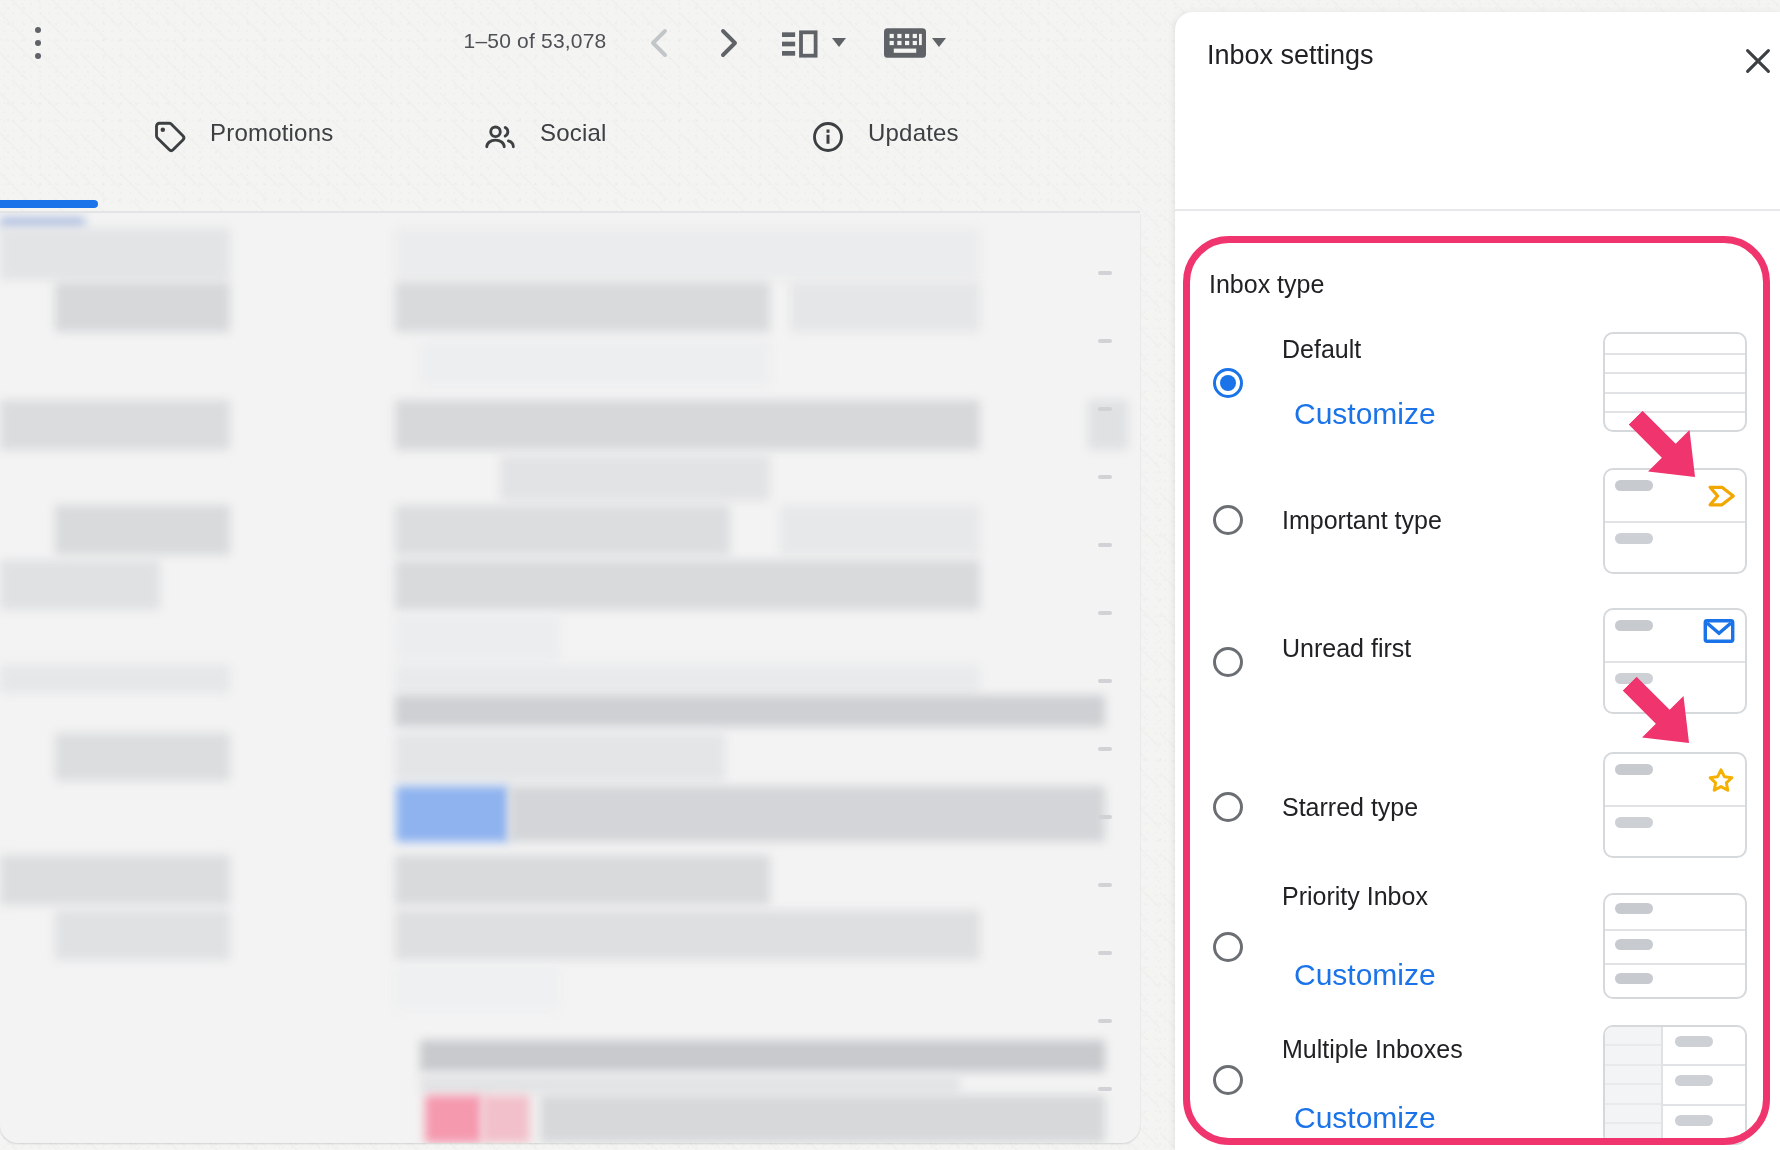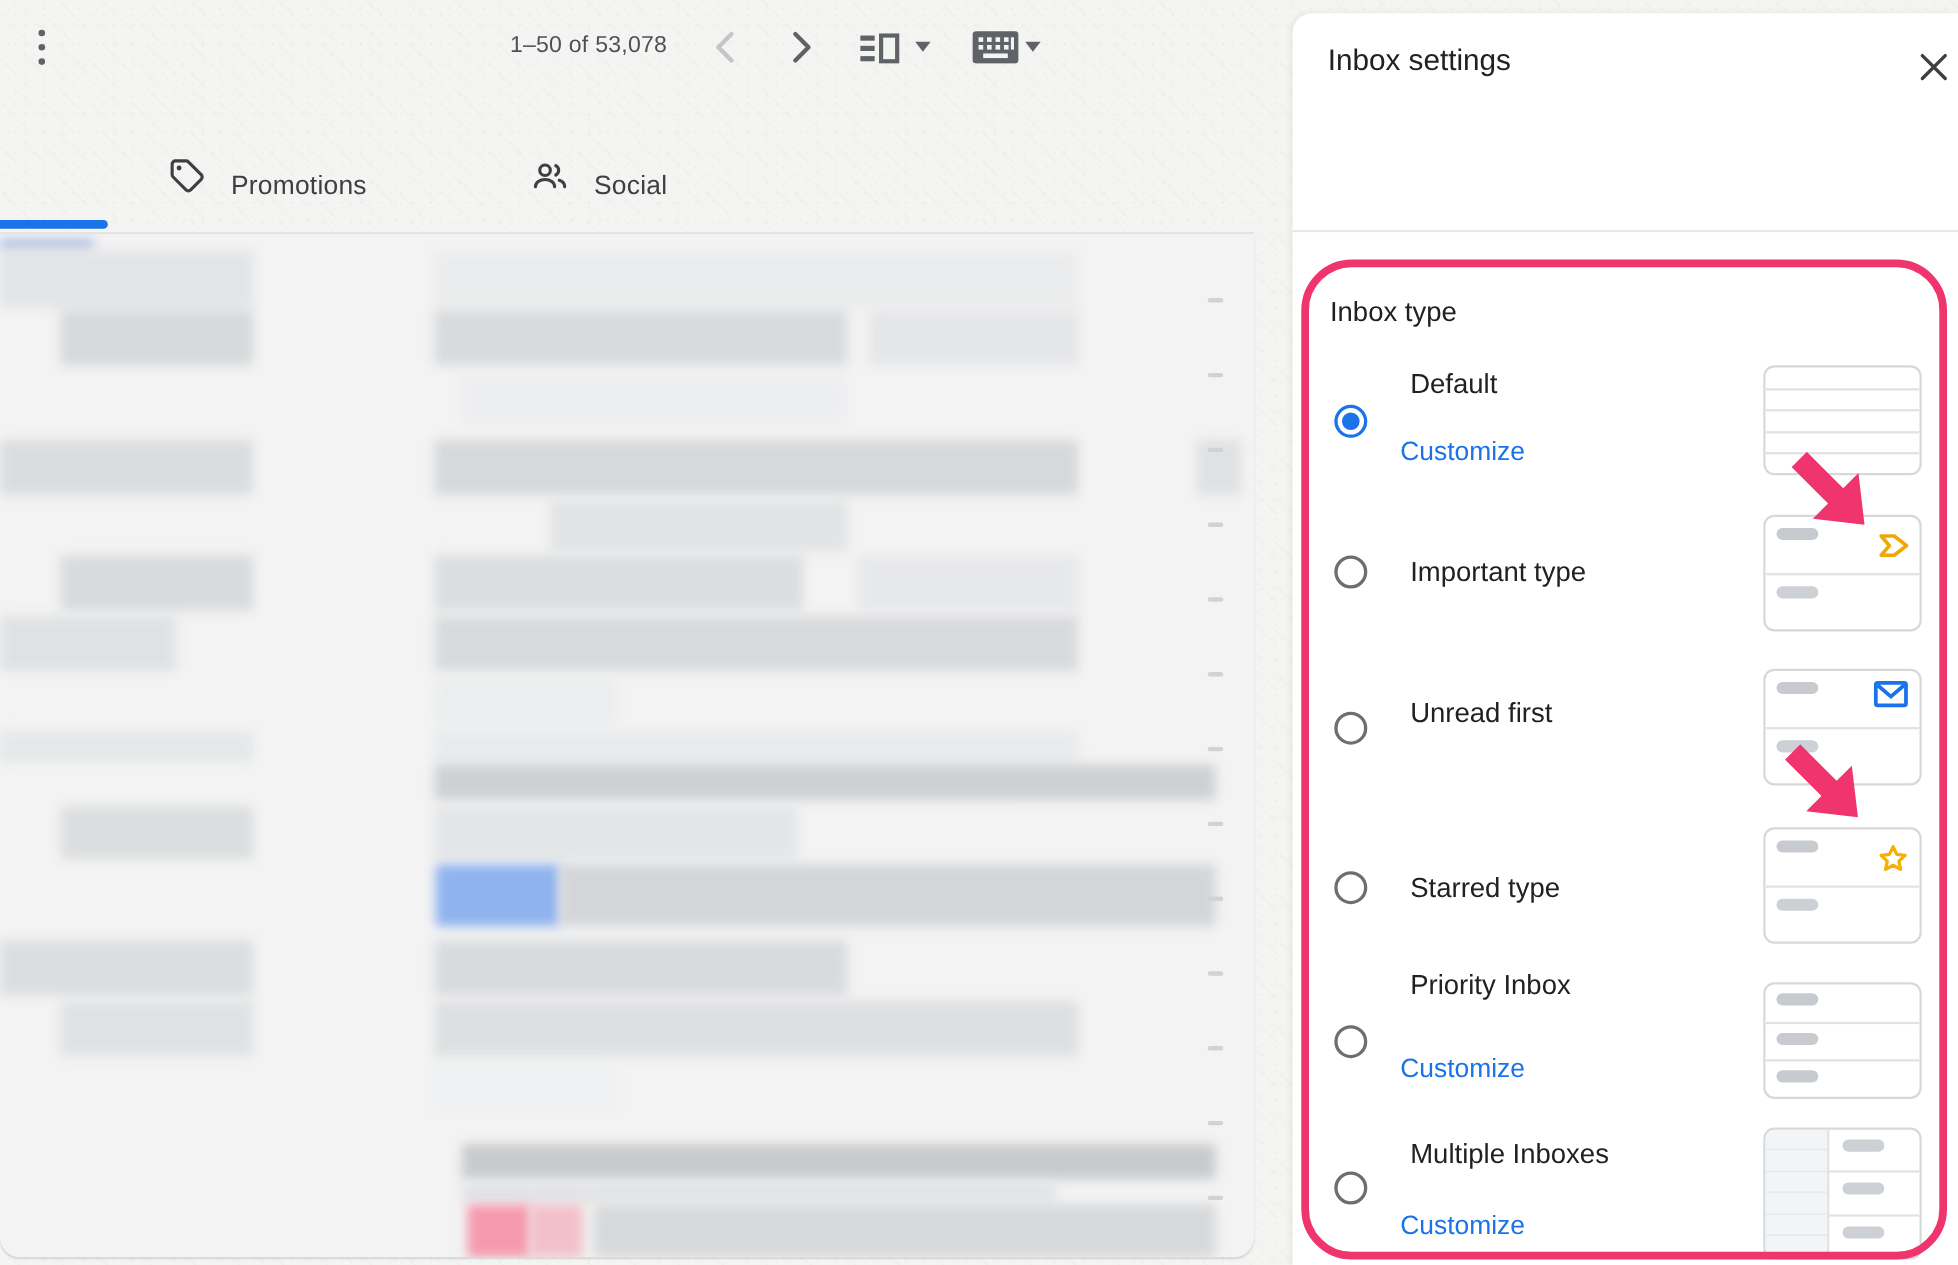--- a/index.html
+++ b/index.html
@@ -25,21 +25,21 @@
   .kebab i:nth-child(1){top:4px}.kebab i:nth-child(2){top:17px}.kebab i:nth-child(3){top:30px}
   .pagination{position:absolute;left:440px;top:29px;width:190px;text-align:center;
     font-size:21px;color:#4d5156;letter-spacing:.2px}
   .nav-chev{position:absolute;top:26px;width:34px;height:34px;display:flex;align-items:center;justify-content:center;cursor:pointer}
   .chev-left{left:642px}.chev-right{left:712px}
   .icon-btn{position:absolute;cursor:pointer}
   .caret{width:0;height:0;border-left:7px solid transparent;border-right:7px solid transparent;border-top:9px solid #5f6368;position:absolute}
 
   
   .tabs{position:absolute;left:0;top:95px;width:1140px;height:118px}
-  .tab{position:absolute;top:24px;height:64px;display:flex;align-items:flex-end;gap:22px;cursor:pointer}
+  .tab{position:absolute;top:24px;height:64px;display:flex;align-items:flex-start;gap:22px;cursor:pointer}
   .tab-label{font-size:24px;color:#3c4043;font-weight:500;letter-spacing:.2px}
   .tab-promotions{left:152px}.tab-social{left:482px}.tab-updates{left:810px}
   .active-indicator{position:absolute;left:0;top:105px;width:98px;height:8px;background:var(--accent_blue);border-radius:0 8px 8px 0}
   .tabs-divider{position:absolute;left:0;top:116px;width:1140px;height:2px;background:#e2e4e6}
 
   
   .list-card{position:absolute;left:0;top:213px;width:1140px;height:930px;background:#f3f3f3;
     border-radius:0 0 18px 18px;box-shadow:0 1px 2px rgba(0,0,0,.14);overflow:hidden}
   .blk{position:absolute;filter:blur(5px);border-radius:2px}
   .dash{position:absolute;left:1098px;width:14px;height:4px;background:#d0d2d5;border-radius:2px}
@@ -54,21 +54,21 @@
     border-radius:36px;background:#fff;display:flex;align-items:center;justify-content:center;
     font-size:24px;font-weight:500;color:var(--accent_blue);cursor:pointer;font-family:inherit}
   .panel-divider{position:absolute;left:0;top:197px;width:605px;height:2px;background:#e6e8ea}
   .section-title{position:absolute;left:34px;top:258px;font-size:25px;color:var(--text_primary)}
 
   .option{position:absolute;left:0;width:605px;cursor:pointer}
   .opt-radio{position:absolute;left:38px;width:30px;height:30px;border:3px solid #6b6f73;border-radius:50%}
   .option.selected .opt-radio{border-color:var(--accent_blue)}
   .option.selected .opt-radio::after{content:"";position:absolute;inset:4px;border-radius:50%;background:var(--accent_blue)}
   .opt-label{position:absolute;left:107px;font-size:25px;color:var(--text_primary);white-space:nowrap}
-  .customize{position:absolute;left:98px;font-size:24px;color:var(--accent_blue);white-space:nowrap}
+  .customize{position:absolute;left:119px;font-size:30px;color:var(--accent_blue);white-space:nowrap}
 
   .thumb{position:absolute;left:428px;width:144px;background:#fff;border:2px solid #d6d9dc;border-radius:10px;overflow:hidden}
   .t-row{border-top:2px solid #e0e2e5}
   .t-row:first-child{border-top:none}
   .t-sec{position:relative;border-top:2px solid #e0e2e5}
   .t-sec:first-child{border-top:none}
   .t-pill{position:absolute;left:10px;top:10px;width:38px;height:11px;border-radius:6px;background:#c7cbcf}
   .t-pill.dotted{background:#cdd1d5}
   .mcols{display:flex;height:100%}
   .mcol-left{width:58px;border-right:2px solid #e0e2e5}
@@ -145,20 +145,30 @@
     </div>
     <div class="tab tab-social">
       <span>
         <svg width="36" height="36" viewBox="0 0 24 24" fill="none" stroke="#3c4043" stroke-width="1.9">
           <circle cx="9" cy="8.5" r="3.2"></circle>
             <path d="M3.2 18.5c0-2.6 2.6-4.4 5.8-4.4s5.8 1.8 5.8 4.4" stroke-linecap="round"></path>
           <path d="M15.5 5.7a3.2 3.2 0 0 1 0 5.7M17.6 14.6c2 .6 3.3 1.9 3.3 3.9" stroke-linecap="round"></path>
         </svg>
       </span>
       <span class="tab-label">Social</span>
+    </div>
+    <div class="tab tab-updates">
+      <span>
+        <svg width="36" height="36" viewBox="0 0 24 24">
+            <circle cx="12" cy="12" r="9" fill="none" stroke="#3c4043" stroke-width="1.9"></circle>
+            <rect x="11" y="10.5" width="2" height="6" fill="#3c4043"></rect>
+            <rect x="11" y="7" width="2" height="2.2" fill="#3c4043"></rect>
+          </svg>
+      </span>
+      <span class="tab-label">Updates</span>
     </div>
     <div class="active-indicator"></div>
     <div class="tabs-divider"></div>
   </div>
 
   <div class="list-card">
       <div class="blk" style="top: 4px; height: 11px; left: 0px; width: 85px; background: rgb(179, 194, 226);"></div>
       <div class="blk" style="top: 15px; height: 52px; left: 0px; width: 230px; background: rgb(226, 228, 230);"></div>
       <div class="blk" style="top: 15px; height: 52px; left: 395px; width: 585px; background: rgb(235, 236, 237);"></div>
       <div class="blk" style="top: 69px; height: 50px; left: 55px; width: 175px; background: rgb(214, 216, 218);"></div>

